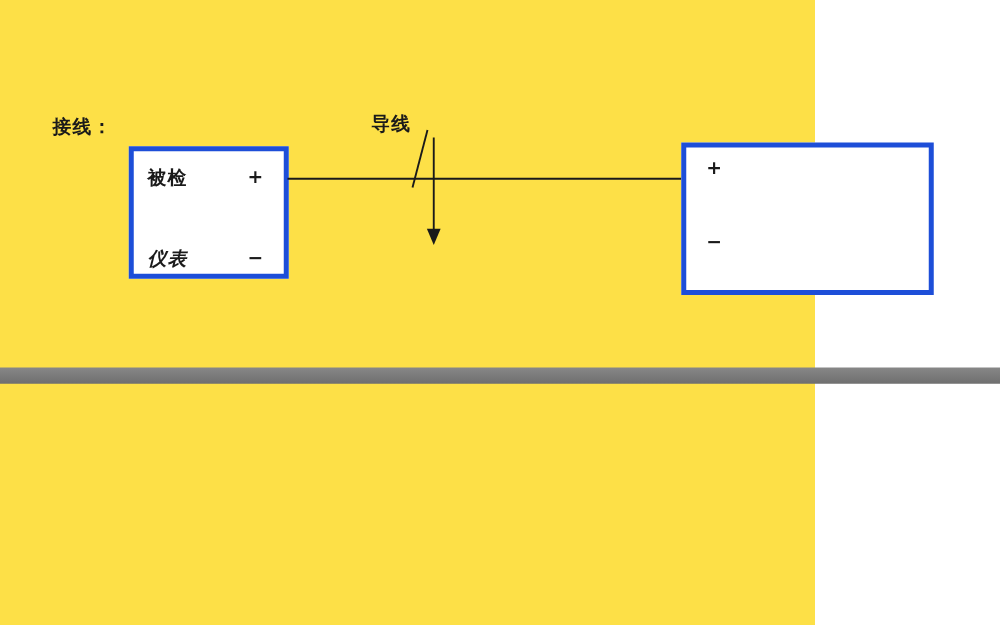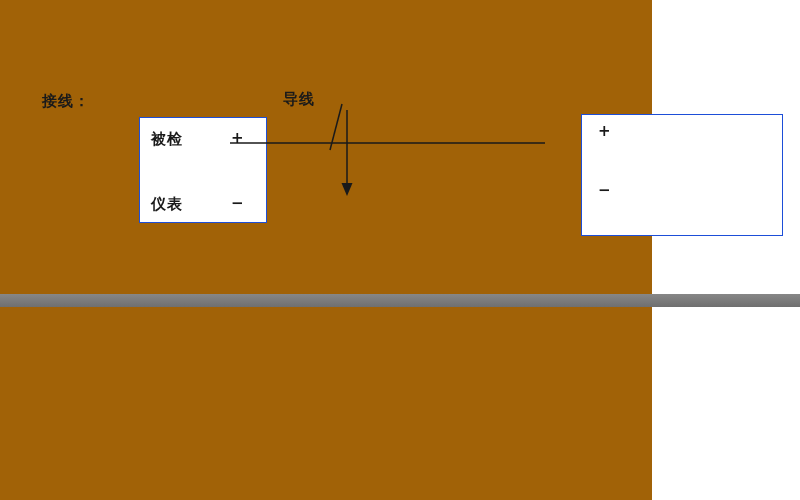--- a/index.html
+++ b/index.html
@@ -7,51 +7,50 @@
   body {
     background: #ffffff;
     font-family: "DejaVu Serif", "Liberation Serif", serif;
     color: #1a1a1a;
     overflow: hidden;
   }
   .canvas {
     position: relative;
     width: 652px;
     height: 500px;
-    background: #a16207;
+    background: #fde047;
   }
   .txt {
     position: absolute;
     font-size: 15px;
     font-weight: 600;
     white-space: nowrap;
     letter-spacing: 1px;
   }
   .sign {
     position: absolute;
     font-family: "DejaVu Sans", "Liberation Sans", sans-serif;
     font-weight: bold;
     font-size: 15px;
     line-height: 1;
     white-space: nowrap;
   }
   .wiring-label { left: 42px; top: 92px; }
-  .wire-label   { left: 283px; top: 90px; }
+  .wire-label   { left: 297px; top: 90px; }
   .page-number  { left: 394px; top: 192px; font-size: 14px; font-weight: bold; letter-spacing: 0.5px; }
 
   .box {
     position: absolute;
-    border: 1px solid #1d4ed8;
+    border: 4px solid #1d4ed8;
     background: #ffffff;
-    margin-left: 36px;
   }
   .left-box  { left: 103px; top: 117px; width: 128px; height: 106px; }
   .left-box .l1 { left: 11px; top: 12px; }
   .left-box .s1 { left: 91px; top: 13px; }
-  .left-box .l2 { left: 11px; top: 77px; }
+  .left-box .l2 { left: 11px; top: 77px; font-style: italic; }
   .left-box .s2 { left: 91px; top: 78px; }
 
   .right-box { left: 545px; top: 114px; width: 202px; height: 122px; }
   .right-box .plus  { left: 16px; top: 9px;  }
   .right-box .label { left: 33px; top: 36px; }
   .right-box .minus { left: 16px; top: 68px; }
 
   .box .txt, .box .sign { position: absolute; }
 
   .lines {

